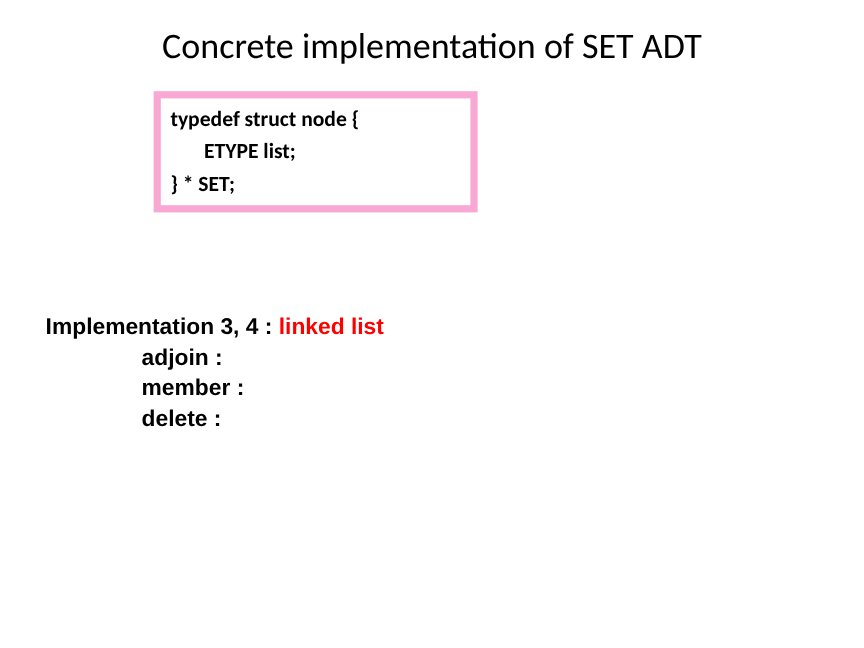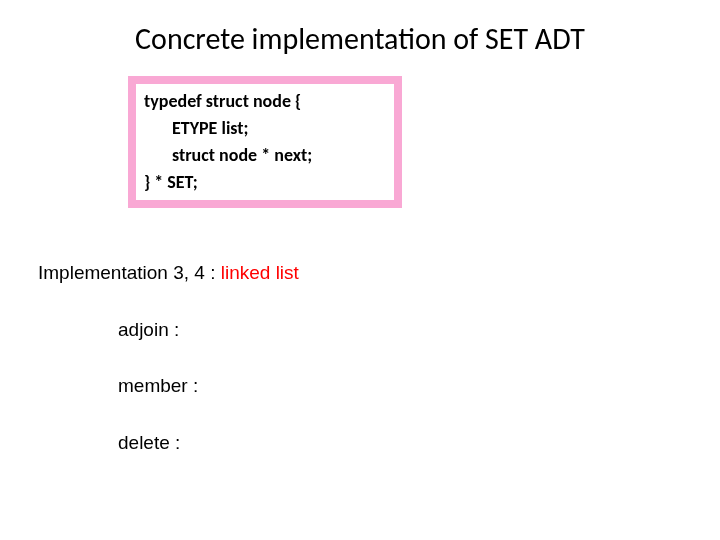--- a/index.html
+++ b/index.html
@@ -25,60 +25,58 @@
     text-align: center;
     font-size: 30px;
     font-weight: 400;
     color: #000;
   }
   .codebox {
     position: absolute;
     top: 76px;
     left: 128px;
     width: 242px;
-    border: 8px solid #f9a8d4;
+    border: 6px solid #f9a8d4;
     padding: 4px 8px 4px 8px;
     font-family: Calibri, Arial, sans-serif;
     font-size: 18px;
     font-weight: 700;
     line-height: 1.5;
     color: #000;
   }
   .codebox .indent {
     padding-left: 28px;
     display: block;
   }
   .body {
     position: absolute;
     top: 260px;
     left: 38px;
     font-family: Arial, Helvetica, sans-serif;
     font-size: 19px;
-    font-weight: 400;
+    font-weight: 700;
     line-height: 1.35;
     color: #000;
   }
   .red { color: #ff0000; }
   .body .bindent {
     padding-left: 80px;
     display: block;
-    margin-top: 31px;
   }
 </style>
 </head>
 <body>
 
 <div class="slide">
 
   <div class="title">Concrete implementation of SET ADT</div>
 
   <div class="codebox">
     <div>typedef struct node {</div>
     <span class="indent">ETYPE list;</span>
-    <span class="indent">struct node * next;</span>
     <div>} * SET;</div>
   </div>
 
   <div class="body">
     <div>
       <span>Implementation 3, 4 : </span><span class="red">linked list</span>
     </div>
     <span class="bindent">adjoin :</span>
     <span class="bindent">member :</span>
     <span class="bindent">delete :</span>

